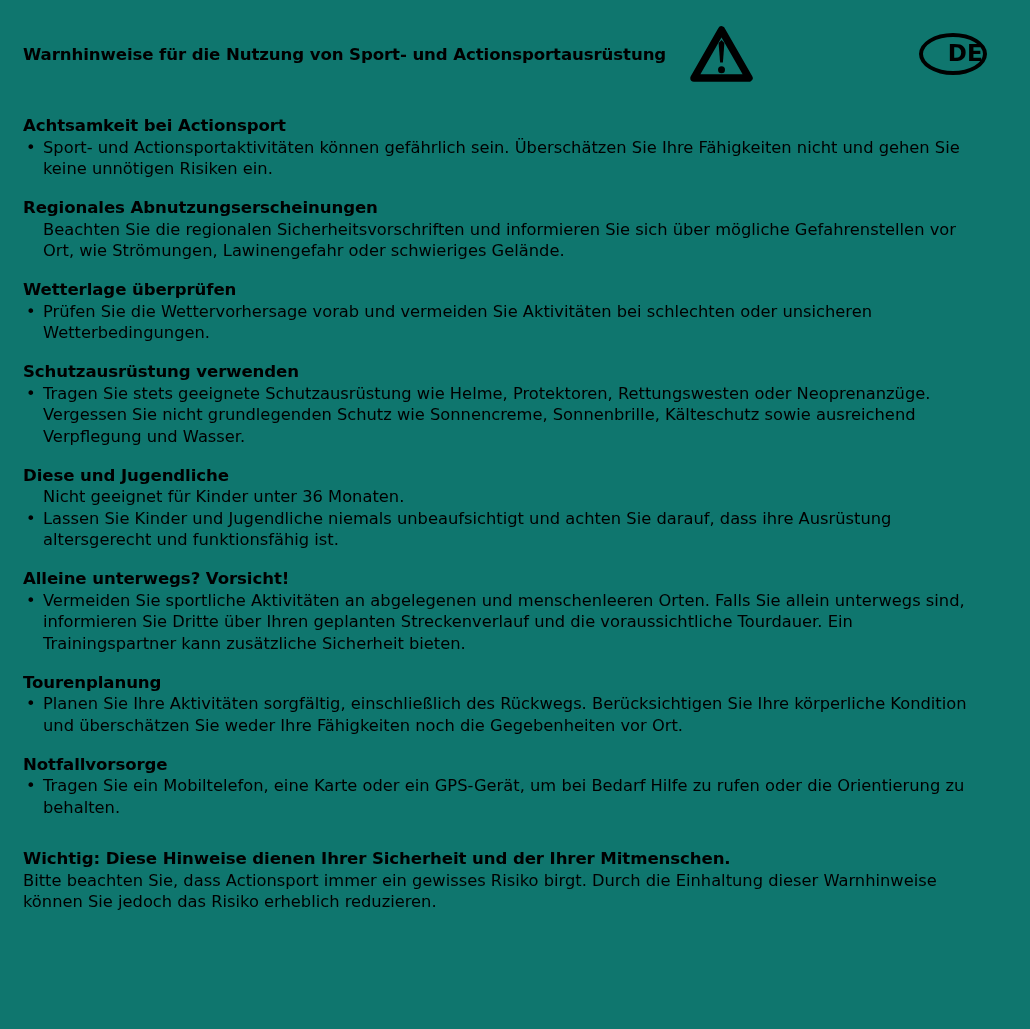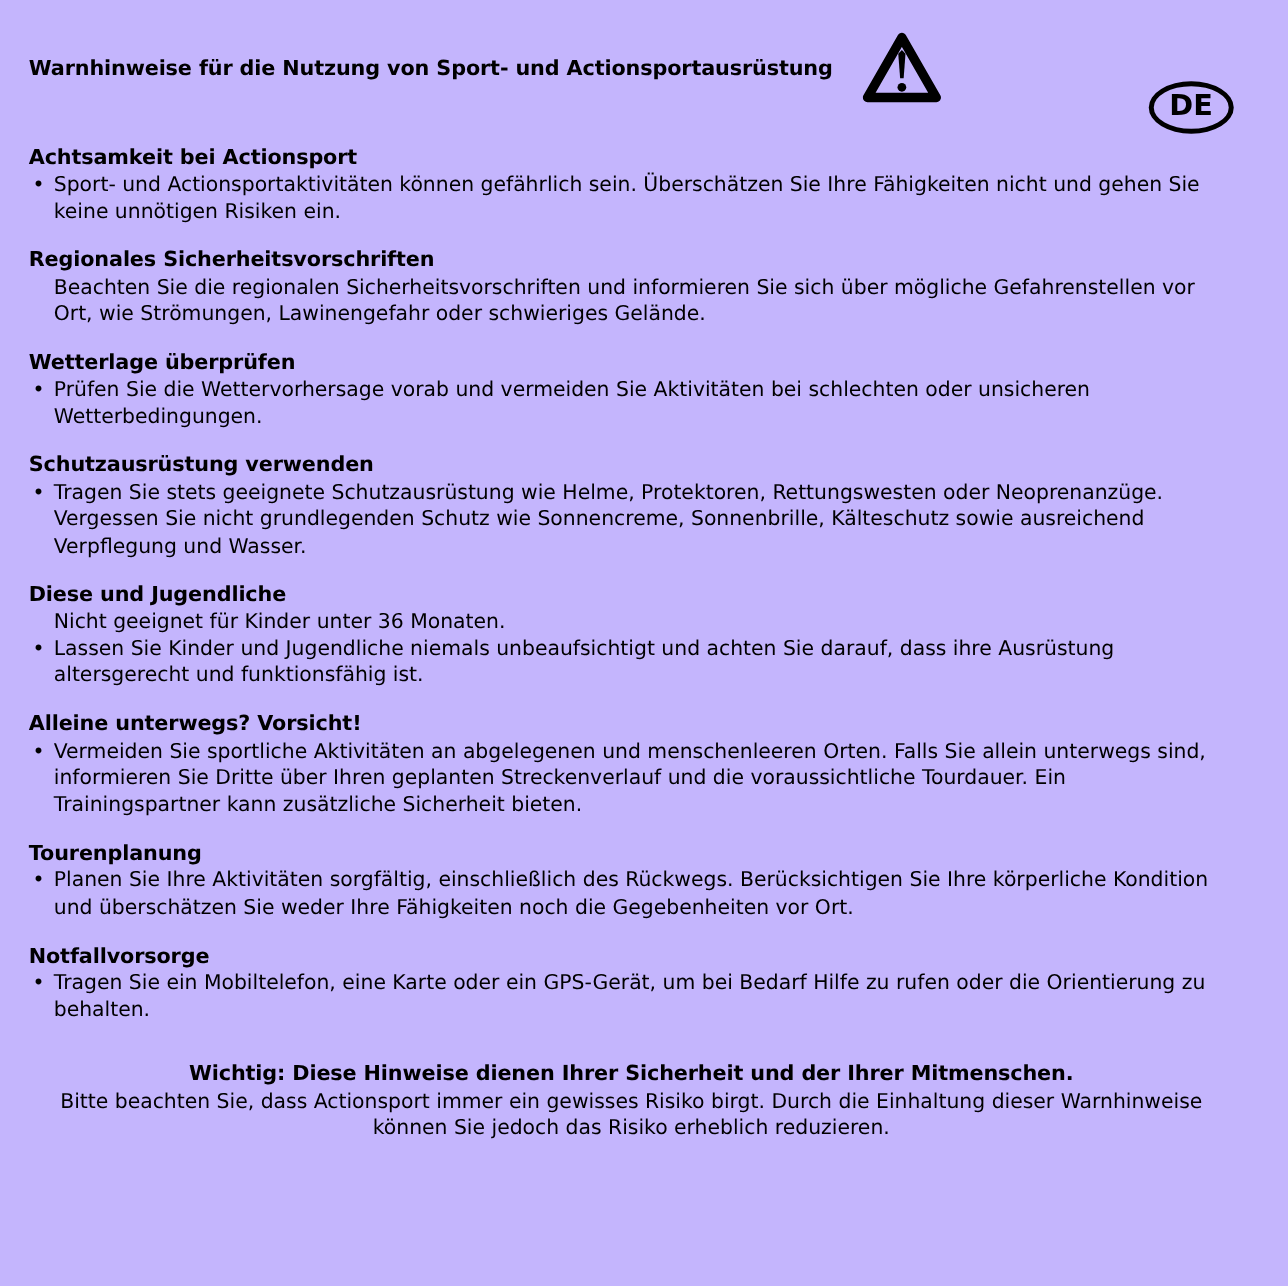--- a/index.html
+++ b/index.html
@@ -13,21 +13,21 @@
     color: #000000;
     font-family: "DejaVu Sans", "Liberation Sans", sans-serif;
     font-size: 16.3px;
     line-height: 21.5px;
   }
   .page {
     position: relative;
     width: 1030px;
     height: 1029px;
     overflow: hidden;
-    background: #c4b5fd;
+    background: #0f766e;
   }
   
   .doc-title {
     position: absolute;
     left: 23px;
     top: 44px;
     font-weight: bold;
     font-size: 16.6px;
     white-space: nowrap;
     letter-spacing: -0.1px;
@@ -43,26 +43,25 @@
     position: absolute;
     left: 919px;
     top: 33px;
     width: 68px;
     height: 42px;
     box-sizing: border-box;
     border: 4px solid #000000;
     border-radius: 50%;
     display: flex;
     align-items: center;
-    justify-content: center;
+    justify-content: flex-end;
     font-weight: bold;
     font-size: 23px;
     letter-spacing: 0.2px;
     padding-bottom: 1px;
-    margin-top: 32px;
   }
   
   .content {
     position: absolute;
     left: 23px;
     top: 100px;
     width: 964px;
     margin-top: 15px;
   }
   .section { margin-top: 17.5px; }
@@ -77,21 +76,20 @@
     padding-left: 20px;
   }
   .item .bullet {
     position: absolute;
     left: 3px;
     top: 0;
   }
   
   .footer {
     margin-top: 30px;
-    text-align: center;
   }
   .footer-heading {
     font-weight: bold;
     font-size: 16.6px;
     letter-spacing: -0.1px;
   }
 </style>
 </head>
 <body>
 
@@ -109,21 +107,21 @@
     <span>DE</span>
   </div>
 
   <div class="content">
 
     <section class="section">
         <div class="section-heading">Achtsamkeit bei Actionsport</div>
         <div class="item"><span class="bullet">•</span><span>Sport- und Actionsportaktivitäten können gefährlich sein. Überschätzen Sie Ihre Fähigkeiten nicht und gehen Sie keine unnötigen Risiken ein.</span></div>
       </section>
       <section class="section">
-        <div class="section-heading">Regionales Sicherheitsvorschriften</div>
+        <div class="section-heading">Regionales Abnutzungserscheinungen</div>
         <div class="item"><span>Beachten Sie die regionalen Sicherheitsvorschriften und informieren Sie sich über mögliche Gefahrenstellen vor Ort, wie Strömungen, Lawinengefahr oder schwieriges Gelände.</span></div>
       </section>
       <section class="section">
         <div class="section-heading">Wetterlage überprüfen</div>
         <div class="item"><span class="bullet">•</span><span>Prüfen Sie die Wettervorhersage vorab und vermeiden Sie Aktivitäten bei schlechten oder unsicheren Wetterbedingungen.</span></div>
       </section>
       <section class="section">
       </section>
       <section class="section">
         <div class="section-heading">Schutzausrüstung verwenden</div>

